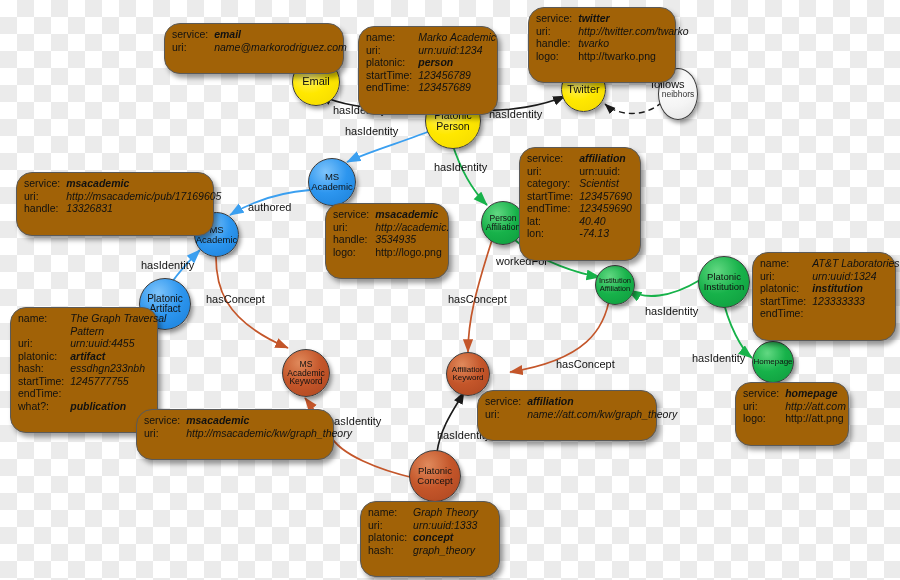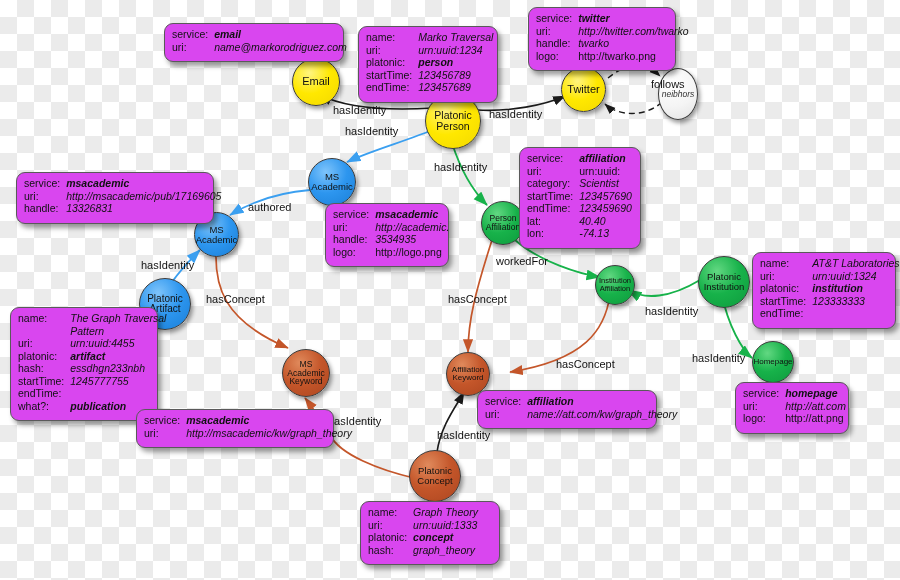--- a/index.html
+++ b/index.html
@@ -32,23 +32,23 @@
   }
   .node span{display:block;white-space:pre-line;}
   .n-yellow{background:radial-gradient(circle at 36% 30%, #fff480 0%, #ffe800 48%, #f2d800 100%);}
   .n-blue{background:radial-gradient(circle at 36% 28%, #7ec4fb 0%, #2d96ef 48%, #1a7fd8 100%);}
   .n-green{background:radial-gradient(circle at 36% 28%, #62d882 0%, #17b24a 48%, #0e9a3d 100%);}
   .n-orange{background:radial-gradient(circle at 36% 28%, #e08a5c 0%, #c4562a 48%, #ad4620 100%);}
   .n-white{background:radial-gradient(circle at 36% 28%, #ffffff 0%, #f4f4f4 55%, #e2e2e2 100%);}
 
   
   .box{
-    position:absolute;background:#d946ef;border:1px solid #5a5a5a;border-radius:9px;
+    position:absolute;background:#a16207;border:1px solid #5a5a5a;border-radius:16px;
     box-shadow:3px 4px 5px rgba(0,0,0,0.38);
-    padding:4px 7px 8px 7px;box-sizing:border-box;
+    padding:4px 7px 20px 7px;box-sizing:border-box;
     font-size:10.5px;color:#111;
   }
   .box table{border-collapse:collapse;}
   .box td{padding:0 0 0.5px 0;vertical-align:top;white-space:nowrap;font-size:10.5px;}
   .box td.k{padding-right:6px;}
   .box td.v{font-style:italic;}
   .box td.vb{font-style:italic;font-weight:bold;}
   .box td.vp{font-style:normal;}
 
   
@@ -117,21 +117,21 @@
 
   <div class="node n-yellow" style="left:425px;top:93px;width:56px;height:56px;font-size:10.5px;">
     <span>Platonic
 Person</span>
   </div>
 
   <div class="node n-yellow" style="left:561px;top:67px;width:45px;height:45px;font-size:11px;">
     <span>Twitter</span>
   </div>
 
-  <div class="node n-white" style="left:658px;top:68px;width:40px;height:52px;font-size:8.5px;font-style:italic;color:#333;">
+  <div class="node n-white" style="left:658px;top:68px;width:40px;height:52px;font-size:8.5px;color:#333;">
     <span>neibhors</span>
   </div>
 
   <div class="node n-blue" style="left:308px;top:158px;width:48px;height:48px;font-size:9.5px;">
     <span>MS
 Academic</span>
   </div>
 
   <div class="node n-blue" style="left:194px;top:212px;width:45px;height:45px;font-size:9.5px;">
     <span>MS
@@ -207,21 +207,21 @@
           </tr>
         </tbody>
       </table>
   </div>
 
   <div class="box" style="left:358px;top:26px;width:140px;">
     <table>
         <tbody>
           <tr>
             <td class="k">name:</td>
-            <td class="v">Marko Traversal</td>
+            <td class="v">Marko Academic</td>
           </tr>
           <tr>
             <td class="k">uri:</td>
             <td class="v">urn:uuid:1234</td>
           </tr>
           <tr>
             <td class="k">platonic:</td>
             <td class="vb">person</td>
           </tr>
           <tr>

